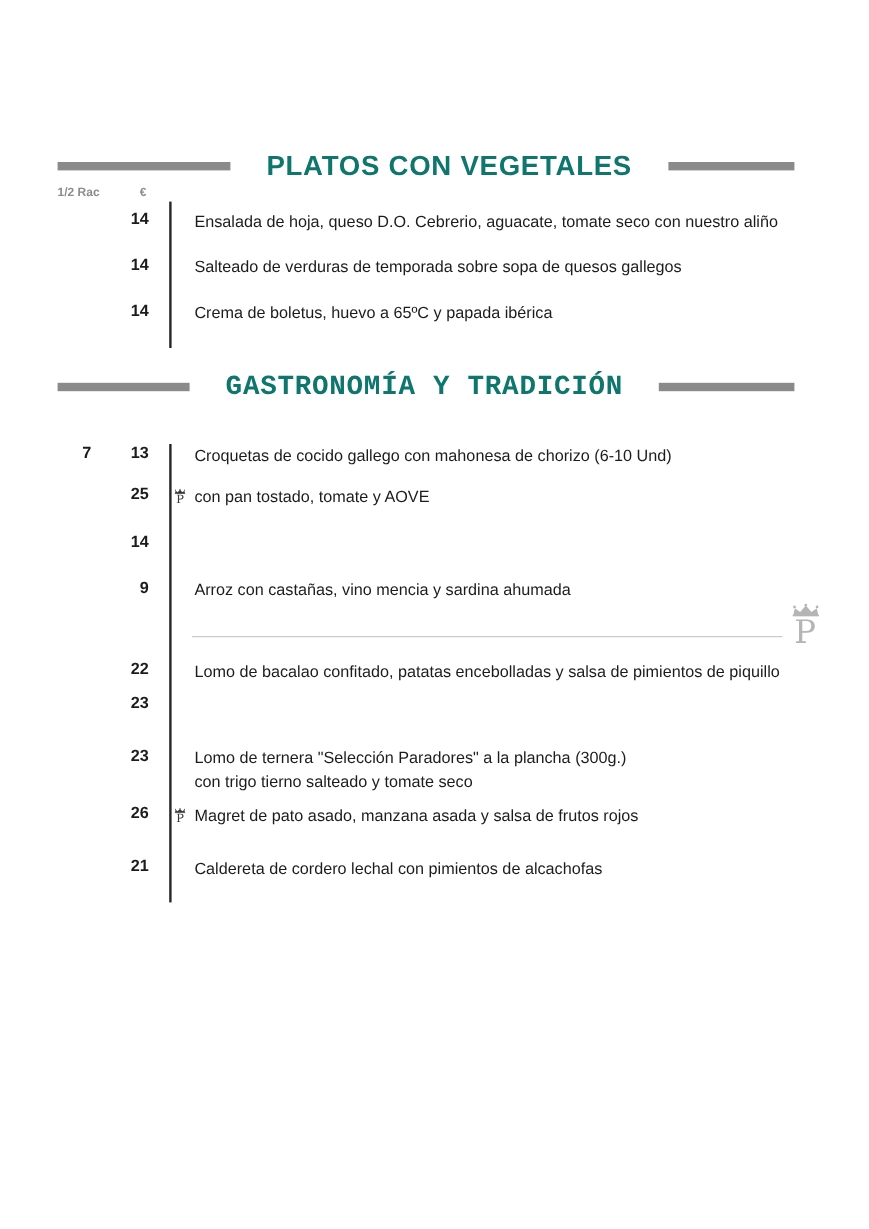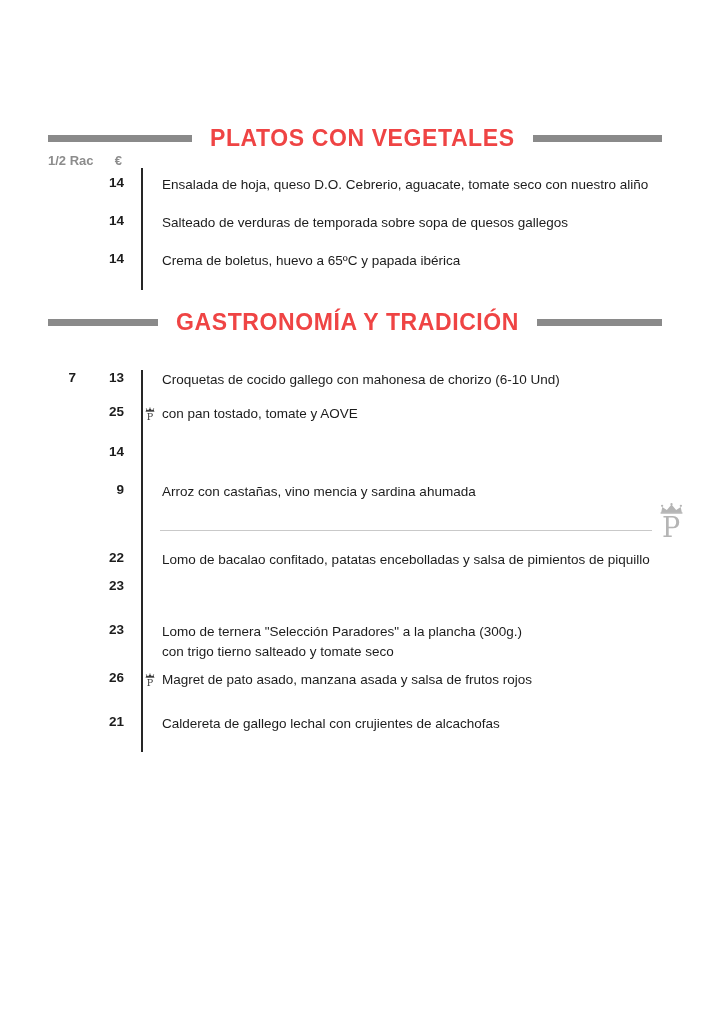--- a/index.html
+++ b/index.html
@@ -10,28 +10,28 @@
     background:#ffffff;
     padding:124px 62px 0 48px;
     font-family:"Liberation Sans",sans-serif;
     color:#1c1c1c;
     overflow:hidden;
   }
   .section-header{display:flex;align-items:center;height:28px;}
   .bar{height:7px;background:#8a8a8a;flex:none;}
   .bar.grow{flex:1;}
   .stitle{
-    font-size:23px;font-weight:bold;color:#ef4444;
-    letter-spacing:0.6px;margin:0 18px;white-space:nowrap;
+    font-size:23px;font-weight:bold;color:#0f766e;
+    letter-spacing:0.6px;margin:0 30px;white-space:nowrap;
   }
   .colheader{
     width:76px;height:16px;box-sizing:border-box;
     display:flex;justify-content:space-between;align-items:center;
     padding-right:2px;
-    font-size:13px;font-weight:bold;color:#8c8c8c;
+    font-size:10px;font-weight:bold;color:#8c8c8c;
   }
   .group{position:relative;}
   .vline{position:absolute;left:93px;top:0;bottom:0;width:1.6px;background:#262626;}
   .row{display:flex;align-items:flex-start;}
   .half{width:28px;text-align:right;font-weight:bold;font-size:13.5px;flex:none;}
   .price{width:48px;text-align:right;font-weight:bold;font-size:13.5px;flex:none;}
   .cell{flex:1;padding-left:38px;position:relative;font-size:13.5px;line-height:20px;}
   .mini-logo{
     position:absolute;left:19px;top:50%;transform:translateY(-50%);
     width:14px;text-align:center;color:#3a3a3a;
@@ -78,21 +78,21 @@
       <span class="cell">Salteado de verduras de temporada sobre sopa de quesos gallegos</span>
     </div>
 
     <div class="row" style="height:34px">
       <span class="half"></span>
       <span class="price">14</span>
       <span class="cell">Crema de boletus, huevo a 65ºC y papada ibérica</span>
     </div>
   </div>
 
-  <div class="section-header" style="margin-top:18px;">
+  <div class="section-header" style="margin-top:18px;font-family:Liberation Mono, monospace;">
     <span class="bar" style="width:110px"></span>
     <h1 class="stitle">GASTRONOMÍA Y TRADICIÓN</h1>
     <span class="bar grow"></span>
   </div>
 
   <div class="group" style="margin-top:34px;padding:0 0 2px 0;">
     <span class="vline"></span>
 
     <div class="row" style="height:34px">
       <span class="half">7</span>
@@ -177,17 +177,17 @@
             </svg>
           <span class="pletter">P</span>
         </span>
         <span style="display:block">Magret de pato asado, manzana asada y salsa de frutos rojos</span>
       </span>
     </div>
 
     <div class="row" style="height:36px">
       <span class="half"></span>
       <span class="price">21</span>
-      <span class="cell">Caldereta de gallego lechal con crujientes de alcachofas</span>
+      <span class="cell">Caldereta de cordero lechal con pimientos de alcachofas</span>
     </div>
   </div>
 
 </div>
 
 </body></html>

